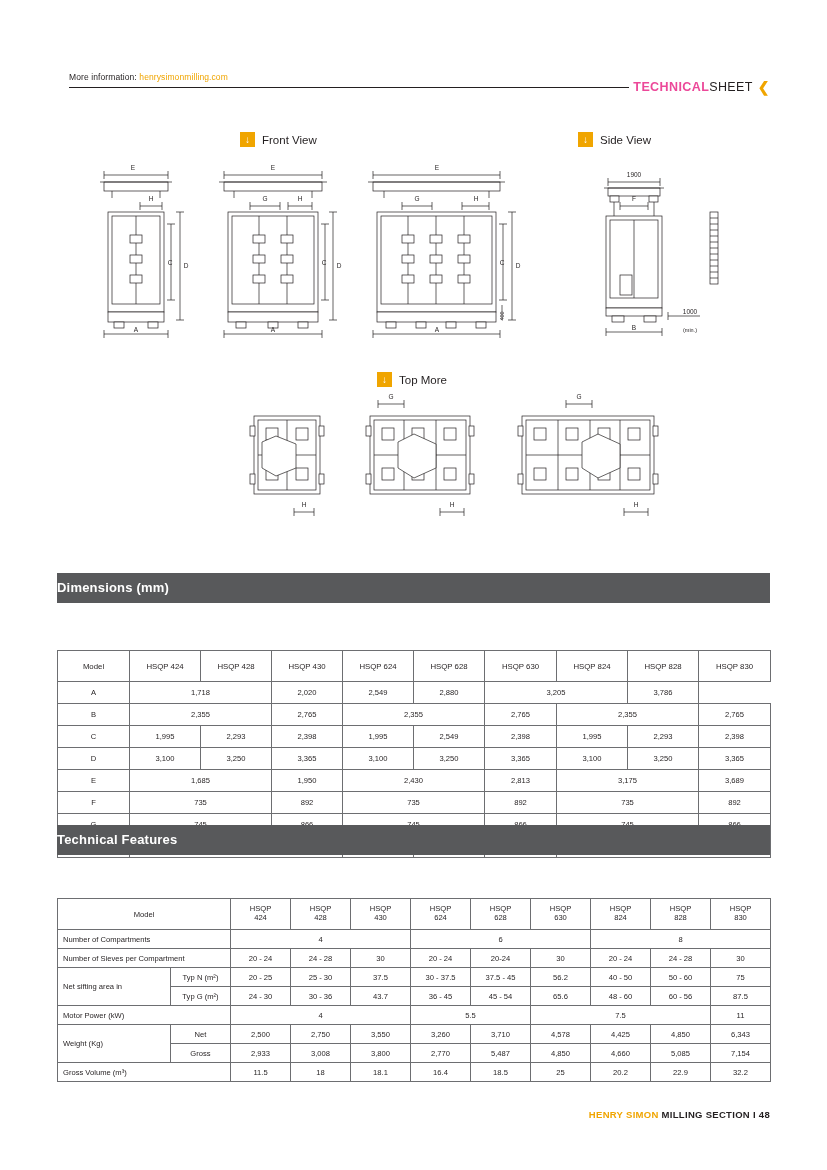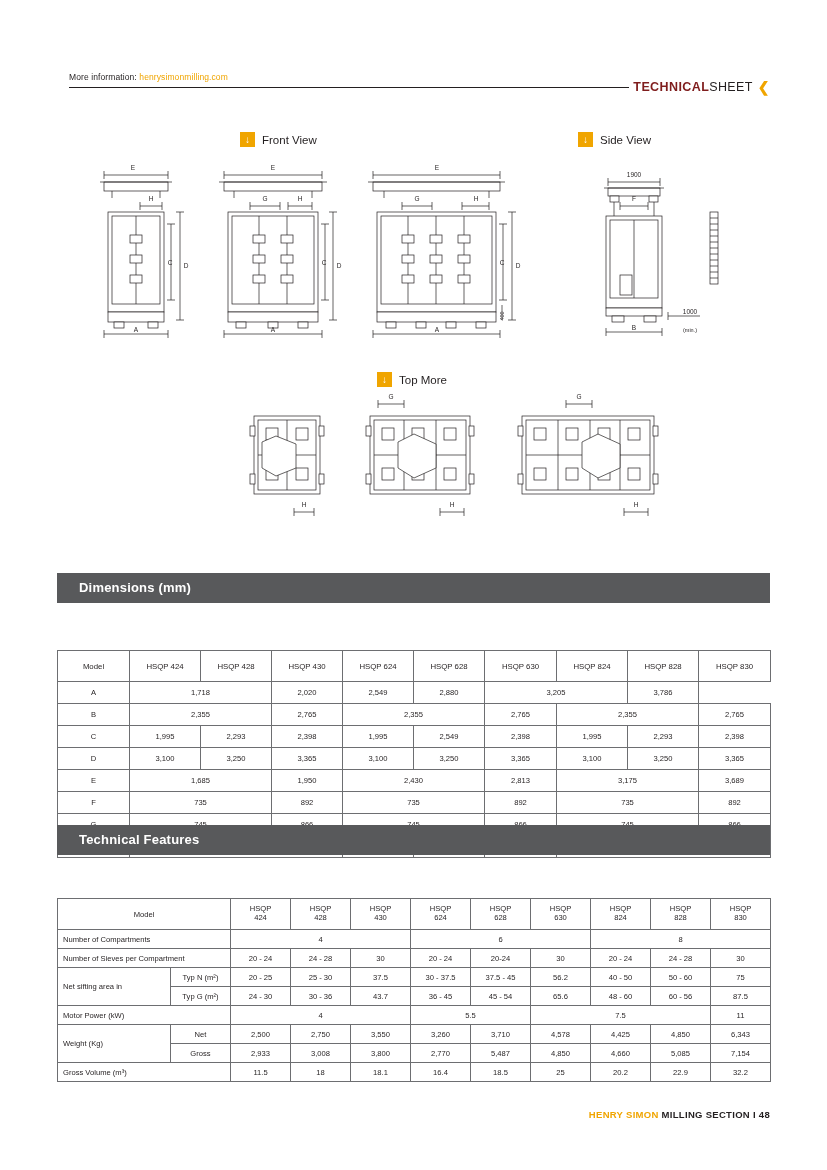--- a/index.html
+++ b/index.html
@@ -53,21 +53,21 @@
   .header-right {
     position: absolute;
     right: 0;
     top: 6px;
     font-size: 12.5px;
     letter-spacing: 0.4px;
     white-space: nowrap;
   }
   .header-right .bold {
     font-weight: bold;
-    color: #7f1d1d;
+    color: #ec4899;
     margin-top: 13px;
   }
   .header-right .light {
     font-weight: normal;
     color: #231f20;
   }
   .header-mark {
     display: inline-block;
     margin-left: 5px;
     color: #f0a500;
@@ -111,21 +111,20 @@
   .section-banner {
     position: absolute;
     left: 57px;
     width: 713px;
     height: 30px;
     background: #58595b;
     color: #ffffff;
     font-size: 13px;
     font-weight: bold;
     line-height: 30px;
-    padding-left: 22px;
     box-sizing: border-box;
     letter-spacing: 0.2px;
   }
 
   
   table.datatable {
     position: absolute;
     border-collapse: collapse;
     table-layout: fixed;
     font-size: 7.6px;

